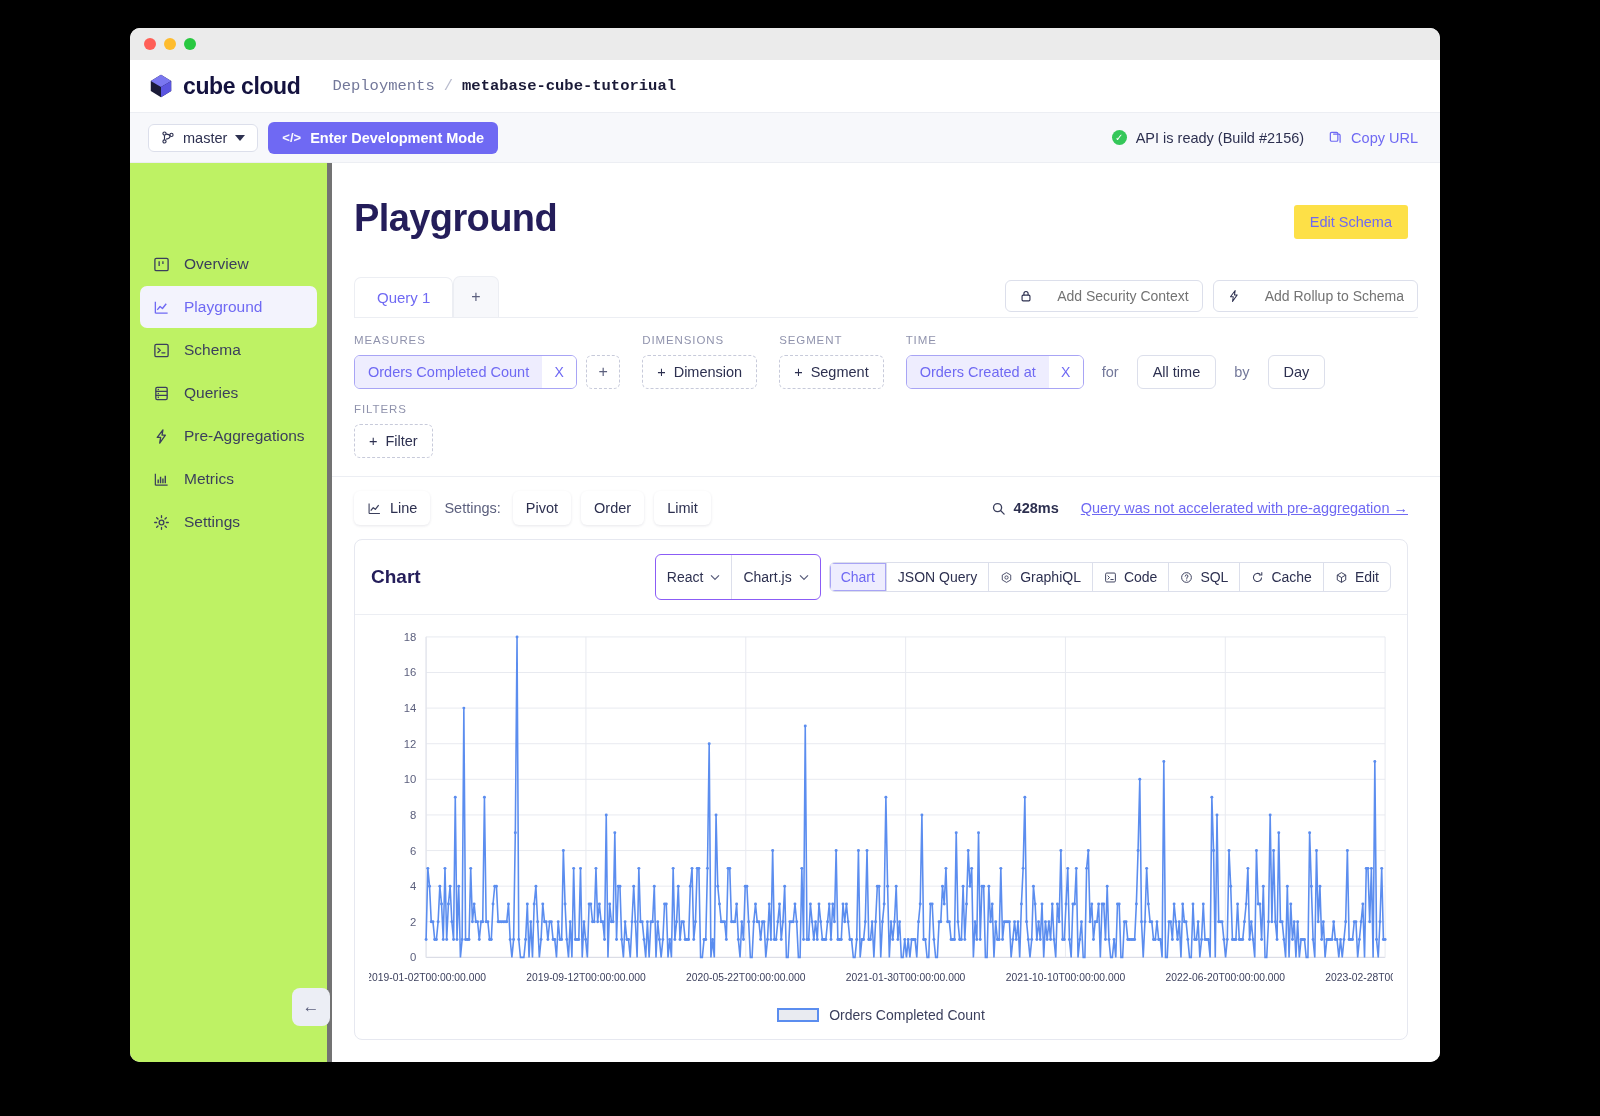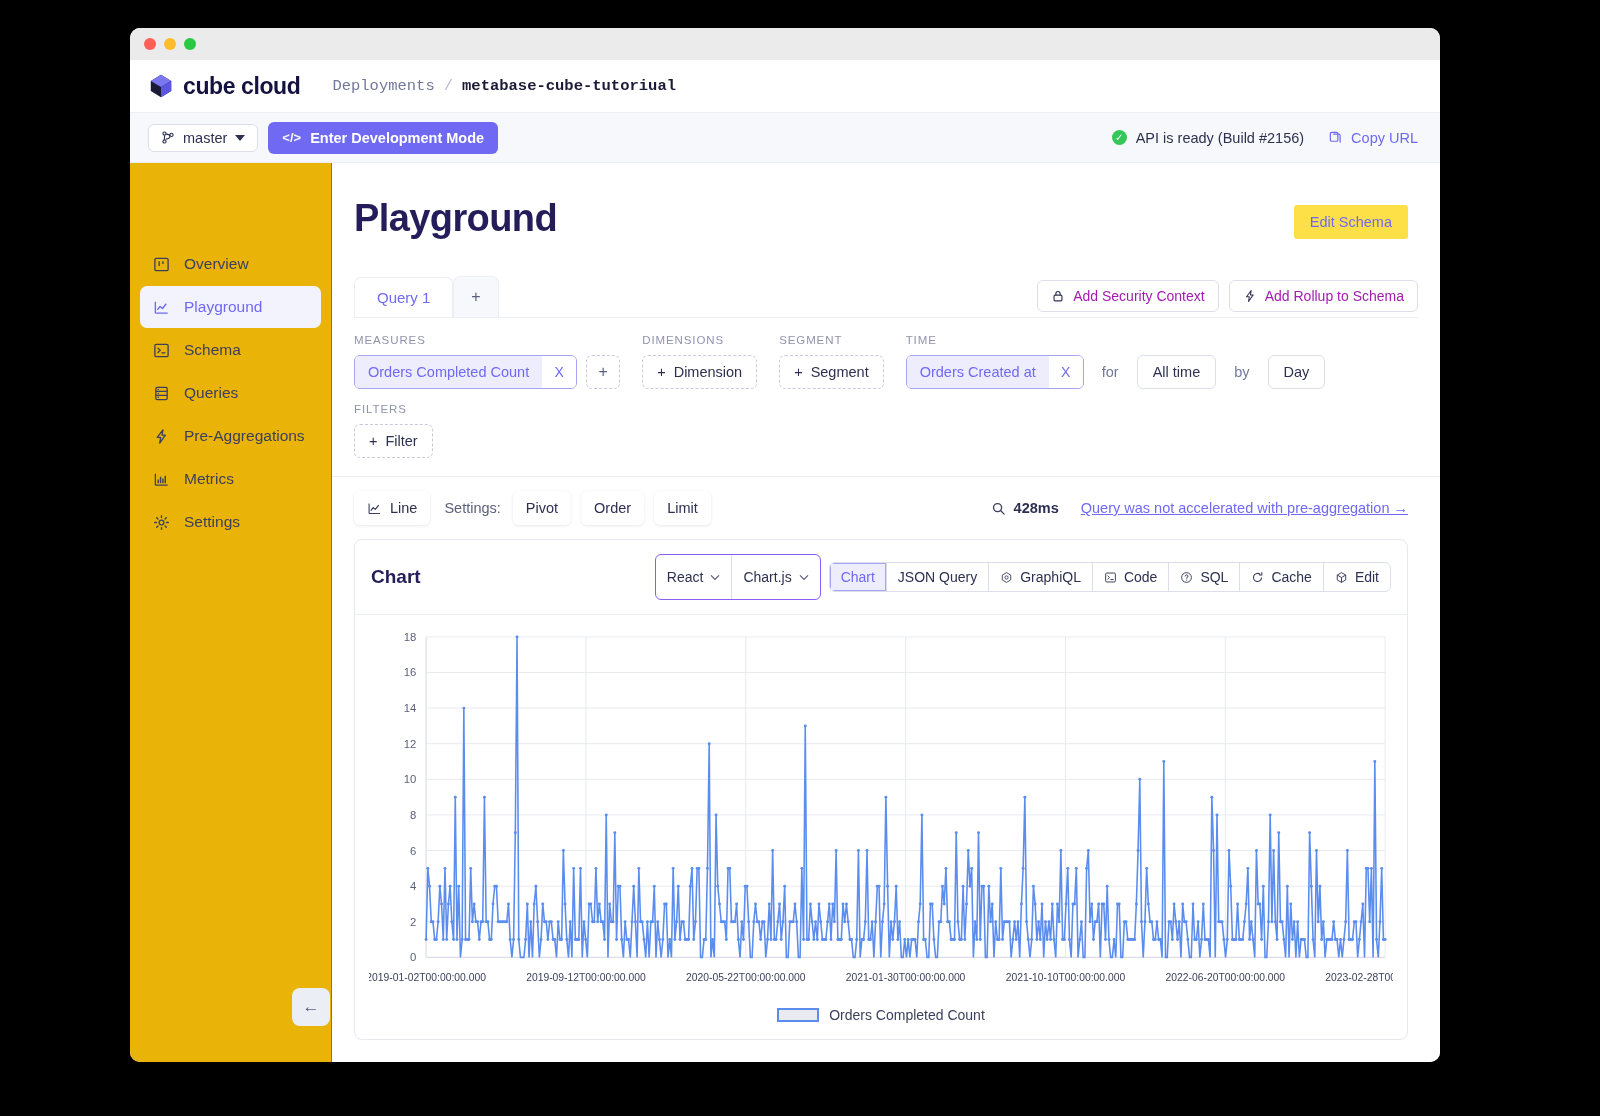--- a/index.html
+++ b/index.html
@@ -99,22 +99,22 @@
     color: #fff; font-size: 10px; line-height: 1;
   }
   .copy-url { display: flex; align-items: center; gap: 8px; font-size: 14.5px; color: #6f69f3; }
 
   
   .body-split { display: flex; flex: 1 1 auto; min-height: 0; }
 
   
   .sidebar {
     width: 202px; flex: 0 0 202px;
-    background: #eab308;
-    border-right: 1px solid #737373;
+    background: #bef264;
+    border-right: 5px solid #737373;
     padding-top: 80px;
     position: relative;
   }
   .side-item {
     display: flex; align-items: center; gap: 14px;
     height: 42px; margin: 0 10px 1px 10px; padding-left: 12px;
     border-radius: 7px;
     font-size: 15.5px; color: #3b3f5c;
   }
   .side-item.active { background: #f3f3fd; color: #6f69f3; font-weight: 500; }
@@ -154,24 +154,24 @@
     padding: 11px 22px; font-size: 15px; color: #6f69f3;
     background: #ffffff; border-radius: 7px 7px 0 0;
     border: 1px solid #eceef3; border-bottom: none;
   }
   .qtab-add {
     padding: 11px 17px; background: #f7f8fb; color: #5b5f7d; font-size: 16px;
     border-radius: 7px 7px 0 0; border: 1px solid #eceef3; border-bottom: none;
   }
   .tabs-actions { margin-left: auto; display: flex; gap: 10px; padding-bottom: 5px; }
   .ghost-btn {
-    display: flex; align-items: center; gap: 8px;
+    display: flex; align-items: center; gap: 24px;
     height: 32px; padding: 0 13px;
     border: 1px solid #dcdfeb; border-radius: 6px;
-    background: #fff; font-size: 14px; color: #a21caf;
+    background: #fff; font-size: 14px; color: #737373;
   }
   .tabs-underline { border-bottom: 1px solid #eceef3; }
 
   
   .builder { display: flex; flex-wrap: wrap; padding: 16px 0 0 0; }
   .field-group { margin-right: 22px; }
   .field-label {
     font-size: 11.5px; letter-spacing: .9px; color: #9093ad;
     text-transform: uppercase; margin-bottom: 9px;
   }

